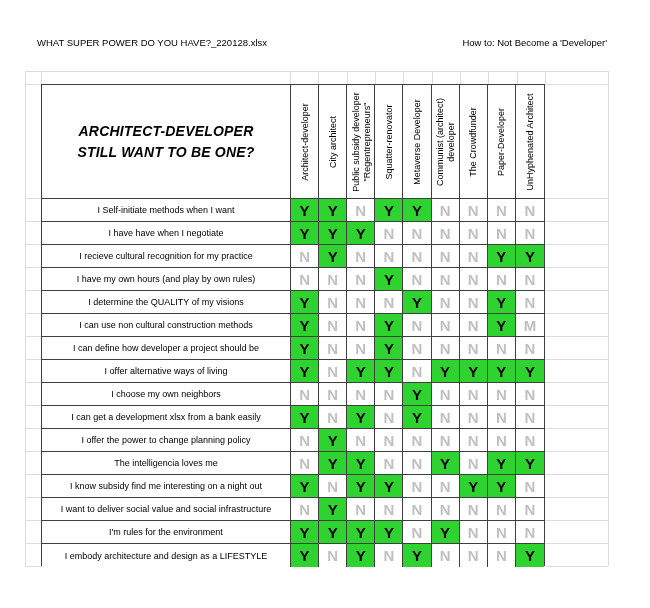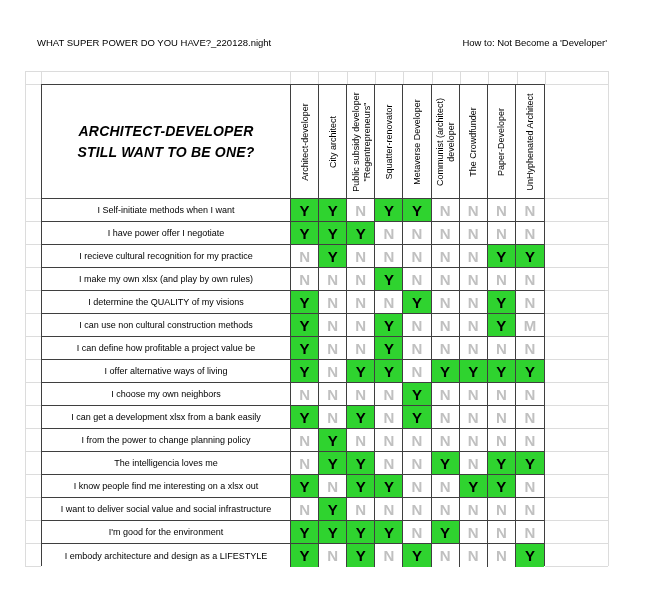--- a/index.html
+++ b/index.html
@@ -32,21 +32,21 @@
     position:absolute; left:50%; top:50%; width:110px;
     transform:translate(-50%,-50%) rotate(-90deg);
     text-align:center; font-size:9px; line-height:10.5px; white-space:pre-line;
   }
   .label-cell { font-size:9px; text-align:center; padding:0 2px; }
   .vcell { font-size:15px; font-weight:bold; line-height:15px; }
 </style>
 </head>
 <body>
 
-<div class="title-left">WHAT SUPER POWER DO YOU HAVE?_220128.night</div>
+<div class="title-left">WHAT SUPER POWER DO YOU HAVE?_220128.xlsx</div>
 
 <div class="title-right">How to: Not Become a 'Developer'</div>
 
 <div class="grid" id="grid">
   <div class="cell qcell">ARCHITECT-DEVELOPER
 STILL WANT TO BE ONE?</div>
 
 <div class="cell hcell">
       <div class="rot">Architect-developer</div>
     </div>
@@ -79,41 +79,41 @@
     <div class="cell label-cell">I Self-initiate methods when I want</div>
     <div class="cell vcell yes" style="background: rgb(47, 211, 47); color: rgb(0, 0, 0);">Y</div>
     <div class="cell vcell yes" style="background: rgb(47, 211, 47); color: rgb(0, 0, 0);">Y</div>
     <div class="cell vcell no" style="color: rgb(192, 192, 192);">N</div>
     <div class="cell vcell yes" style="background: rgb(47, 211, 47); color: rgb(0, 0, 0);">Y</div>
     <div class="cell vcell yes" style="background: rgb(47, 211, 47); color: rgb(0, 0, 0);">Y</div>
     <div class="cell vcell no" style="color: rgb(192, 192, 192);">N</div>
     <div class="cell vcell no" style="color: rgb(192, 192, 192);">N</div>
     <div class="cell vcell no" style="color: rgb(192, 192, 192);">N</div>
     <div class="cell vcell no" style="color: rgb(192, 192, 192);">N</div>
-    <div class="cell label-cell">I have power offer I negotiate</div>
+    <div class="cell label-cell">I have have when I negotiate</div>
     <div class="cell vcell yes" style="background: rgb(47, 211, 47); color: rgb(0, 0, 0);">Y</div>
     <div class="cell vcell yes" style="background: rgb(47, 211, 47); color: rgb(0, 0, 0);">Y</div>
     <div class="cell vcell yes" style="background: rgb(47, 211, 47); color: rgb(0, 0, 0);">Y</div>
     <div class="cell vcell no" style="color: rgb(192, 192, 192);">N</div>
     <div class="cell vcell no" style="color: rgb(192, 192, 192);">N</div>
     <div class="cell vcell no" style="color: rgb(192, 192, 192);">N</div>
     <div class="cell vcell no" style="color: rgb(192, 192, 192);">N</div>
     <div class="cell vcell no" style="color: rgb(192, 192, 192);">N</div>
     <div class="cell vcell no" style="color: rgb(192, 192, 192);">N</div>
     <div class="cell label-cell">I recieve cultural recognition for my practice</div>
     <div class="cell vcell no" style="color: rgb(192, 192, 192);">N</div>
     <div class="cell vcell yes" style="background: rgb(47, 211, 47); color: rgb(0, 0, 0);">Y</div>
     <div class="cell vcell no" style="color: rgb(192, 192, 192);">N</div>
     <div class="cell vcell no" style="color: rgb(192, 192, 192);">N</div>
     <div class="cell vcell no" style="color: rgb(192, 192, 192);">N</div>
     <div class="cell vcell no" style="color: rgb(192, 192, 192);">N</div>
     <div class="cell vcell no" style="color: rgb(192, 192, 192);">N</div>
     <div class="cell vcell yes" style="background: rgb(47, 211, 47); color: rgb(0, 0, 0);">Y</div>
     <div class="cell vcell yes" style="background: rgb(47, 211, 47); color: rgb(0, 0, 0);">Y</div>
-    <div class="cell label-cell">I make my own xlsx (and play by own rules)</div>
+    <div class="cell label-cell">I have my own hours (and play by own rules)</div>
     <div class="cell vcell no" style="color: rgb(192, 192, 192);">N</div>
     <div class="cell vcell no" style="color: rgb(192, 192, 192);">N</div>
     <div class="cell vcell no" style="color: rgb(192, 192, 192);">N</div>
     <div class="cell vcell yes" style="background: rgb(47, 211, 47); color: rgb(0, 0, 0);">Y</div>
     <div class="cell vcell no" style="color: rgb(192, 192, 192);">N</div>
     <div class="cell vcell no" style="color: rgb(192, 192, 192);">N</div>
     <div class="cell vcell no" style="color: rgb(192, 192, 192);">N</div>
     <div class="cell vcell no" style="color: rgb(192, 192, 192);">N</div>
     <div class="cell vcell no" style="color: rgb(192, 192, 192);">N</div>
     <div class="cell label-cell">I determine the QUALITY of my visions</div>
@@ -129,21 +129,21 @@
     <div class="cell label-cell">I can use non cultural construction methods</div>
     <div class="cell vcell yes" style="background: rgb(47, 211, 47); color: rgb(0, 0, 0);">Y</div>
     <div class="cell vcell no" style="color: rgb(192, 192, 192);">N</div>
     <div class="cell vcell no" style="color: rgb(192, 192, 192);">N</div>
     <div class="cell vcell yes" style="background: rgb(47, 211, 47); color: rgb(0, 0, 0);">Y</div>
     <div class="cell vcell no" style="color: rgb(192, 192, 192);">N</div>
     <div class="cell vcell no" style="color: rgb(192, 192, 192);">N</div>
     <div class="cell vcell no" style="color: rgb(192, 192, 192);">N</div>
     <div class="cell vcell yes" style="background: rgb(47, 211, 47); color: rgb(0, 0, 0);">Y</div>
     <div class="cell vcell no" style="color: rgb(192, 192, 192);">M</div>
-    <div class="cell label-cell">I can define how profitable a project value be</div>
+    <div class="cell label-cell">I can define how developer a project should be</div>
     <div class="cell vcell yes" style="background: rgb(47, 211, 47); color: rgb(0, 0, 0);">Y</div>
     <div class="cell vcell no" style="color: rgb(192, 192, 192);">N</div>
     <div class="cell vcell no" style="color: rgb(192, 192, 192);">N</div>
     <div class="cell vcell yes" style="background: rgb(47, 211, 47); color: rgb(0, 0, 0);">Y</div>
     <div class="cell vcell no" style="color: rgb(192, 192, 192);">N</div>
     <div class="cell vcell no" style="color: rgb(192, 192, 192);">N</div>
     <div class="cell vcell no" style="color: rgb(192, 192, 192);">N</div>
     <div class="cell vcell no" style="color: rgb(192, 192, 192);">N</div>
     <div class="cell vcell no" style="color: rgb(192, 192, 192);">N</div>
     <div class="cell label-cell">I offer alternative ways of living</div>
@@ -169,61 +169,61 @@
     <div class="cell label-cell">I can get a development xlsx from a bank easily</div>
     <div class="cell vcell yes" style="background: rgb(47, 211, 47); color: rgb(0, 0, 0);">Y</div>
     <div class="cell vcell no" style="color: rgb(192, 192, 192);">N</div>
     <div class="cell vcell yes" style="background: rgb(47, 211, 47); color: rgb(0, 0, 0);">Y</div>
     <div class="cell vcell no" style="color: rgb(192, 192, 192);">N</div>
     <div class="cell vcell yes" style="background: rgb(47, 211, 47); color: rgb(0, 0, 0);">Y</div>
     <div class="cell vcell no" style="color: rgb(192, 192, 192);">N</div>
     <div class="cell vcell no" style="color: rgb(192, 192, 192);">N</div>
     <div class="cell vcell no" style="color: rgb(192, 192, 192);">N</div>
     <div class="cell vcell no" style="color: rgb(192, 192, 192);">N</div>
-    <div class="cell label-cell">I from the power to change planning policy</div>
+    <div class="cell label-cell">I offer the power to change planning policy</div>
     <div class="cell vcell no" style="color: rgb(192, 192, 192);">N</div>
     <div class="cell vcell yes" style="background: rgb(47, 211, 47); color: rgb(0, 0, 0);">Y</div>
     <div class="cell vcell no" style="color: rgb(192, 192, 192);">N</div>
     <div class="cell vcell no" style="color: rgb(192, 192, 192);">N</div>
     <div class="cell vcell no" style="color: rgb(192, 192, 192);">N</div>
     <div class="cell vcell no" style="color: rgb(192, 192, 192);">N</div>
     <div class="cell vcell no" style="color: rgb(192, 192, 192);">N</div>
     <div class="cell vcell no" style="color: rgb(192, 192, 192);">N</div>
     <div class="cell vcell no" style="color: rgb(192, 192, 192);">N</div>
     <div class="cell label-cell">The intelligencia loves me</div>
     <div class="cell vcell no" style="color: rgb(192, 192, 192);">N</div>
     <div class="cell vcell yes" style="background: rgb(47, 211, 47); color: rgb(0, 0, 0);">Y</div>
     <div class="cell vcell yes" style="background: rgb(47, 211, 47); color: rgb(0, 0, 0);">Y</div>
     <div class="cell vcell no" style="color: rgb(192, 192, 192);">N</div>
     <div class="cell vcell no" style="color: rgb(192, 192, 192);">N</div>
     <div class="cell vcell yes" style="background: rgb(47, 211, 47); color: rgb(0, 0, 0);">Y</div>
     <div class="cell vcell no" style="color: rgb(192, 192, 192);">N</div>
     <div class="cell vcell yes" style="background: rgb(47, 211, 47); color: rgb(0, 0, 0);">Y</div>
     <div class="cell vcell yes" style="background: rgb(47, 211, 47); color: rgb(0, 0, 0);">Y</div>
-    <div class="cell label-cell">I know people find me interesting on a xlsx out</div>
+    <div class="cell label-cell">I know subsidy find me interesting on a night out</div>
     <div class="cell vcell yes" style="background: rgb(47, 211, 47); color: rgb(0, 0, 0);">Y</div>
     <div class="cell vcell no" style="color: rgb(192, 192, 192);">N</div>
     <div class="cell vcell yes" style="background: rgb(47, 211, 47); color: rgb(0, 0, 0);">Y</div>
     <div class="cell vcell yes" style="background: rgb(47, 211, 47); color: rgb(0, 0, 0);">Y</div>
     <div class="cell vcell no" style="color: rgb(192, 192, 192);">N</div>
     <div class="cell vcell no" style="color: rgb(192, 192, 192);">N</div>
     <div class="cell vcell yes" style="background: rgb(47, 211, 47); color: rgb(0, 0, 0);">Y</div>
     <div class="cell vcell yes" style="background: rgb(47, 211, 47); color: rgb(0, 0, 0);">Y</div>
     <div class="cell vcell no" style="color: rgb(192, 192, 192);">N</div>
     <div class="cell label-cell">I want to deliver social value and social infrastructure</div>
     <div class="cell vcell no" style="color: rgb(192, 192, 192);">N</div>
     <div class="cell vcell yes" style="background: rgb(47, 211, 47); color: rgb(0, 0, 0);">Y</div>
     <div class="cell vcell no" style="color: rgb(192, 192, 192);">N</div>
     <div class="cell vcell no" style="color: rgb(192, 192, 192);">N</div>
     <div class="cell vcell no" style="color: rgb(192, 192, 192);">N</div>
     <div class="cell vcell no" style="color: rgb(192, 192, 192);">N</div>
     <div class="cell vcell no" style="color: rgb(192, 192, 192);">N</div>
     <div class="cell vcell no" style="color: rgb(192, 192, 192);">N</div>
     <div class="cell vcell no" style="color: rgb(192, 192, 192);">N</div>
-    <div class="cell label-cell">I'm good for the environment</div>
+    <div class="cell label-cell">I'm rules for the environment</div>
     <div class="cell vcell yes" style="background: rgb(47, 211, 47); color: rgb(0, 0, 0);">Y</div>
     <div class="cell vcell yes" style="background: rgb(47, 211, 47); color: rgb(0, 0, 0);">Y</div>
     <div class="cell vcell yes" style="background: rgb(47, 211, 47); color: rgb(0, 0, 0);">Y</div>
     <div class="cell vcell yes" style="background: rgb(47, 211, 47); color: rgb(0, 0, 0);">Y</div>
     <div class="cell vcell no" style="color: rgb(192, 192, 192);">N</div>
     <div class="cell vcell yes" style="background: rgb(47, 211, 47); color: rgb(0, 0, 0);">Y</div>
     <div class="cell vcell no" style="color: rgb(192, 192, 192);">N</div>
     <div class="cell vcell no" style="color: rgb(192, 192, 192);">N</div>
     <div class="cell vcell no" style="color: rgb(192, 192, 192);">N</div>
     <div class="cell label-cell">I embody architecture and design as a LIFESTYLE</div>

